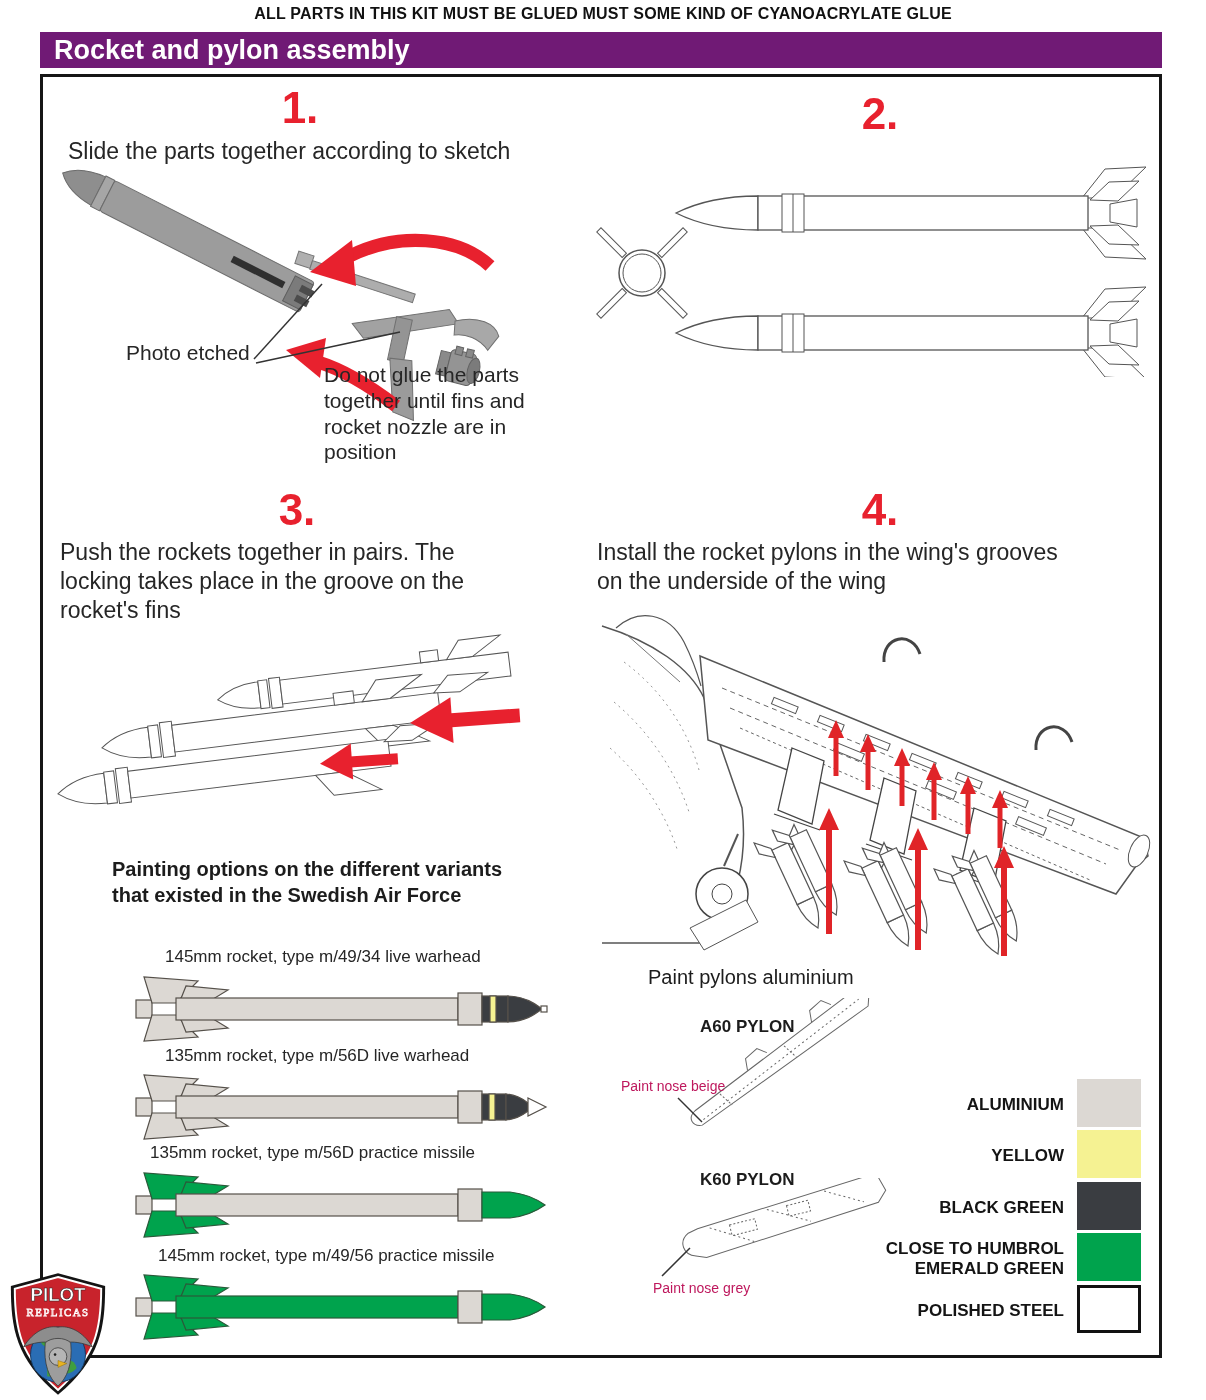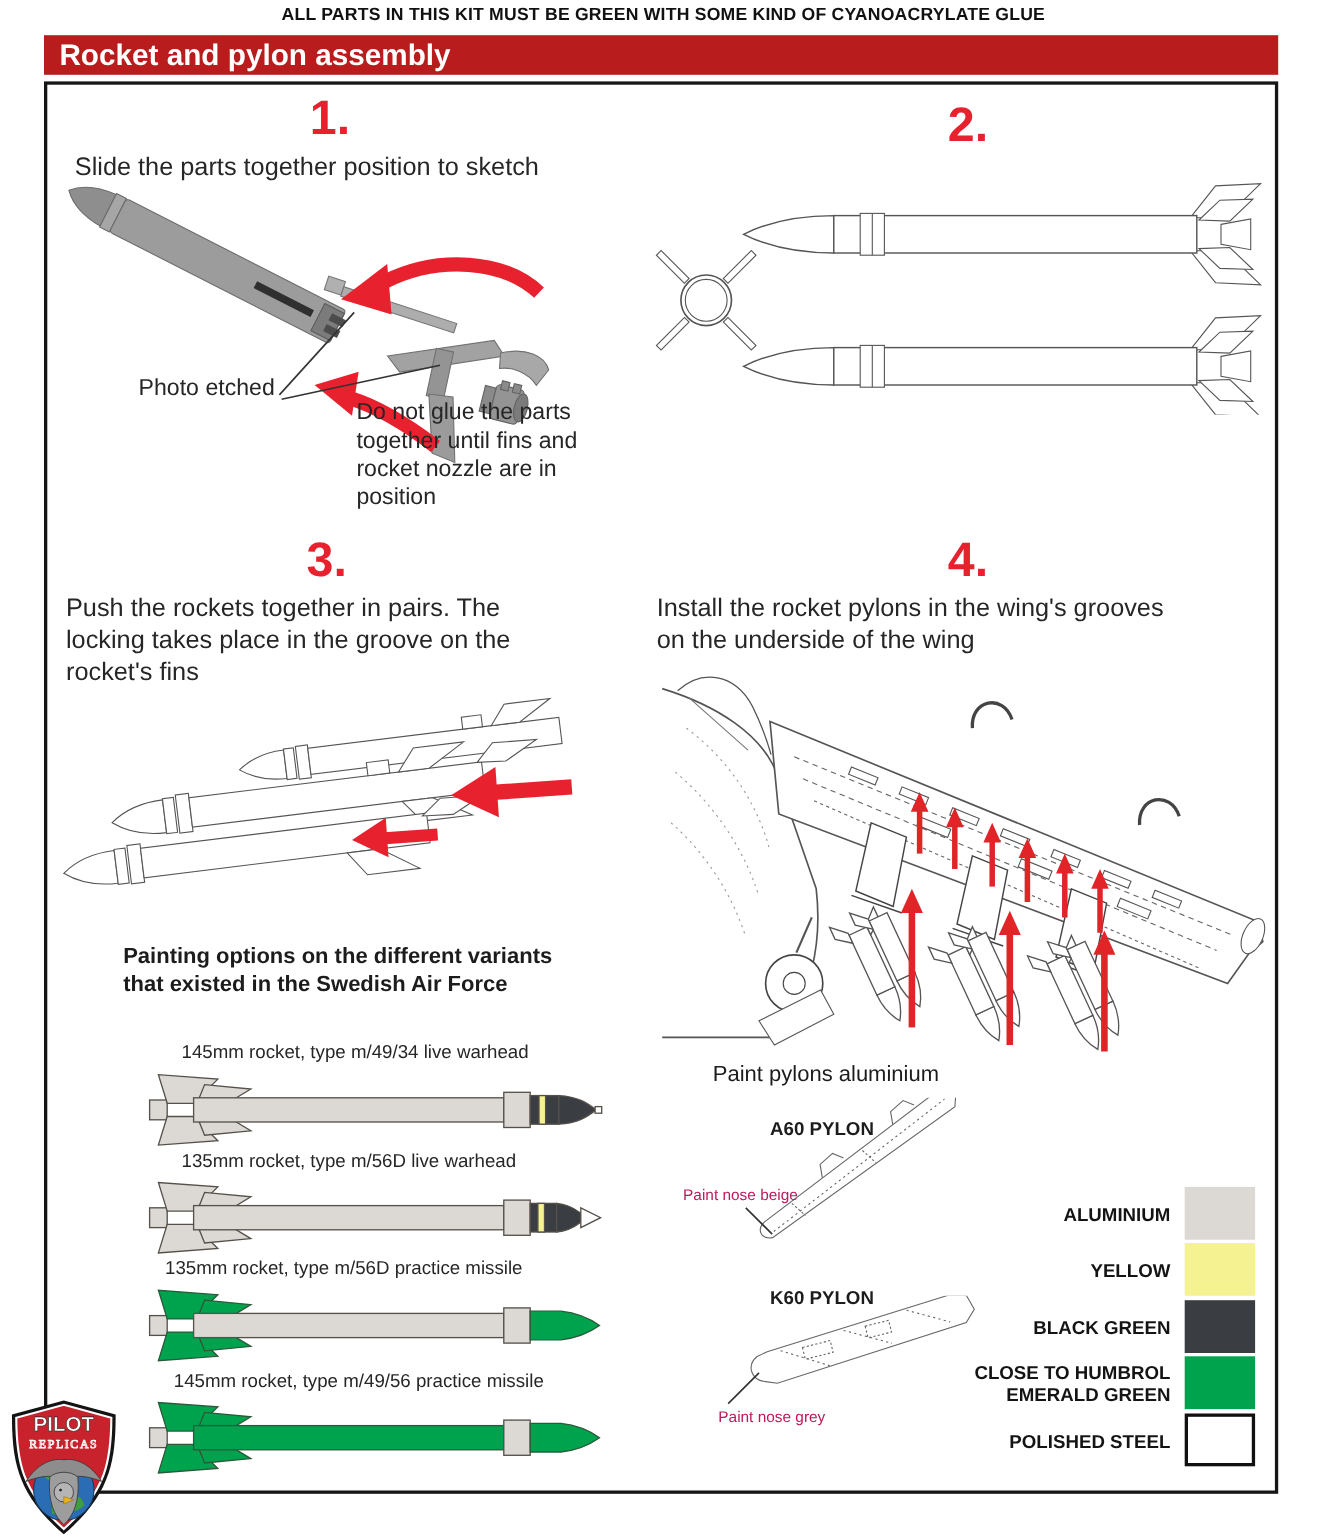--- a/index.html
+++ b/index.html
@@ -1,21 +1,21 @@
 <!DOCTYPE html>
 <html><head>
 <meta charset="utf-8">
 <style>
   html,body{margin:0;padding:0;background:#fff;}
   .page{position:relative;width:1206px;height:1400px;background:#fff;overflow:hidden;
         font-family:"Liberation Sans", sans-serif;color:#1a1a1a;}
   .abs{position:absolute;}
   .pre{white-space:pre-line;}
   .warning{top:5px;left:0;width:1206px;text-align:center;font-size:16px;font-weight:700;letter-spacing:.2px;color:#111;}
-  .titlebar{top:32px;left:40px;width:1122px;height:36px;background:#b91c1c;box-sizing:border-box;}
+  .titlebar{top:32px;left:40px;width:1122px;height:36px;background:#701a75;box-sizing:border-box;}
   .titlebar span{display:block;padding-left:14px;line-height:36px;font-size:27px;font-weight:700;color:#fff;}
   .mainbox{top:74px;left:40px;width:1122px;height:1284px;border:3px solid #161616;box-sizing:border-box;background:#fff;}
   .step-num{font-size:44px;font-weight:700;color:#e8212e;text-align:center;width:200px;line-height:1;}
   .step-title{font-size:23px;color:#262626;line-height:1.27;}
   .small-note{font-size:21px;color:#262626;line-height:1.23;}
   .paint-heading{font-size:20px;font-weight:700;color:#1c1c1c;line-height:1.3;}
   .variant-label{font-size:17px;color:#262626;}
   .pylon-heading{font-size:20px;font-weight:400;color:#1c1c1c;}
   .pylon-label{font-size:17px;font-weight:700;color:#1c1c1c;}
   .pylon-note{font-size:14px;color:#be185d;}
@@ -23,30 +23,30 @@
   .legend-swatch{width:64px;height:48px;}
   .legend-swatch.steel{border:3px solid #111;box-sizing:border-box;}
   .red-fill{fill:#e8212e;}
   svg{display:block;}
 </style>
 </head>
 <body>
 
 <div class="page">
 
-  <div class="abs warning">ALL PARTS IN THIS KIT MUST BE GREEN WITH SOME KIND OF CYANOACRYLATE GLUE</div>
+  <div class="abs warning">ALL PARTS IN THIS KIT MUST BE GLUED MUST SOME KIND OF CYANOACRYLATE GLUE</div>
 
   <div class="abs titlebar">
     <span>Rocket and pylon assembly</span>
   </div>
 
   <div class="abs mainbox"></div>
 
   <div class="abs step-num" style="left:200px;top:86px;">1.</div>
-  <div class="abs step-title" style="left:68px;top:137px;">Slide the parts together position to sketch</div>
+  <div class="abs step-title" style="left:68px;top:137px;">Slide the parts together according to sketch</div>
 
   <svg class="abs" style="left:58px;top:166px;" width="490" height="300" viewBox="0 0 490 300">
 
     <g transform="translate(48,10) rotate(27)">
       <path d="M-40,17 C-31,7 -18,2 0,1 L0,33 C-18,32 -31,27 -40,17 Z" fill="#8e8e8e" stroke="#6c6c6c"></path>
       <rect x="0" y="0" width="10" height="34" fill="#a6a6a6" stroke="#6c6c6c"></rect>
       <rect x="10" y="0" width="224" height="34" rx="3" fill="#9c9c9c" stroke="#6c6c6c"></rect>
       <rect x="150" y="13" width="58" height="7" fill="#2f2f2f"></rect>
       <rect x="214" y="3" width="20" height="28" fill="#7b7b7b" stroke="#5d5d5d"></rect>
       <rect x="224" y="8" width="14" height="7" fill="#4c4c4c"></rect>

